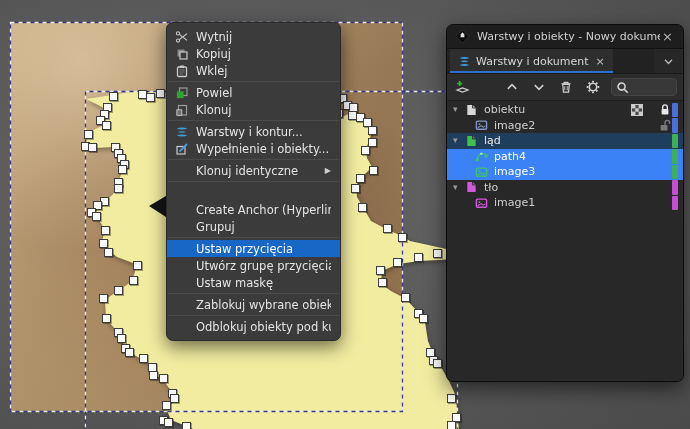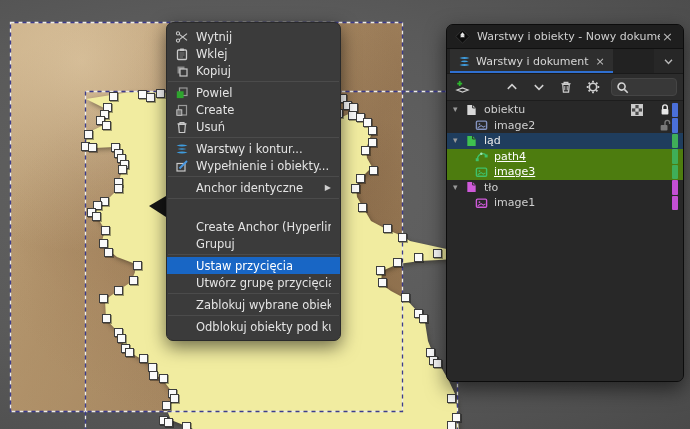--- a/index.html
+++ b/index.html
@@ -78,21 +78,21 @@
   .search-box{
     display:flex;align-items:center;height:18px;width:66px;background:#383838;
     border:1px solid #454545;border-radius:4px;padding:0 4px;box-sizing:border-box;
   }
   .tree{flex:1 1 auto;background:#282828;padding-top:1px;}
   .tree-row{
     height:15.5px;display:flex;align-items:center;position:relative;
     padding-left:6px;color:#cfcfcf;font-size:11px;
   }
   .tree-row.sel-layer{background:#1f3d5d;color:#eaeaea;}
-  .tree-row.sel-object{background:#4d7c0f;color:#ffffff;text-decoration:underline;}
+  .tree-row.sel-object{background:#3b82f6;color:#ffffff;}
   .tree-expander{width:12px;flex:0 0 12px;color:#9a9a9a;font-size:9px;line-height:9px;}
   .tree-indent{width:22px;flex:0 0 22px;}
   .tree-icon{width:16px;flex:0 0 16px;display:inline-flex;align-items:center;}
   .tree-label{margin-left:3px;flex:1 1 auto;white-space:nowrap;overflow:hidden;}
   .row-right{display:flex;align-items:center;justify-content:flex-end;gap:16px;width:66px;flex:0 0 66px;margin-right:12px;}
   .strip{position:absolute;right:5px;top:0.5px;bottom:0.5px;width:6px;border-radius:1px;}
 </style>
 </head>
 <body>
 
@@ -198,63 +198,54 @@
           <circle cx="3" cy="3.4" r="1.6" fill="none" stroke="#c9c9c9" stroke-width="1.1"></circle>
           <circle cx="3" cy="10.6" r="1.6" fill="none" stroke="#c9c9c9" stroke-width="1.1"></circle>
           <path d="M4.4,4.4 L12,10.4 M4.4,9.6 L12,3.6" stroke="#c9c9c9" stroke-width="1.2"></path>
         </svg>
       </span>
       <span class="mi-label">Wytnij</span>
     </div>
     <div class="menu-item">
       <span class="mi-icon">
         <svg width="14" height="14" viewBox="0 0 14 14">
+          <rect x="2.5" y="2.5" width="7" height="7" fill="#8a8a8a"></rect>
+          <rect x="5" y="5" width="7" height="7" fill="#3b3b3b" stroke="#c9c9c9" stroke-width="1.2"></rect>
+        </svg>
+      </span>
+      <span class="mi-label">Kopiuj</span>
+    </div>
+    <div class="menu-item">
+      <span class="mi-icon">
+        <svg width="14" height="14" viewBox="0 0 14 14">
           <rect x="2.5" y="3" width="9" height="9.5" rx="1" fill="none" stroke="#c9c9c9" stroke-width="1.3"></rect>
           <rect x="5" y="1.5" width="4" height="2.6" rx="0.5" fill="#c9c9c9"></rect>
           <path d="M4.5,6 H9.5 M4.5,8 H9.5 M4.5,10 H8" stroke="#8a8a8a" stroke-width="0.8"></path>
         </svg>
       </span>
       <span class="mi-label">Wklej</span>
     </div>
-    <div class="menu-item">
-      <span class="mi-icon">
-        <svg width="14" height="14" viewBox="0 0 14 14">
-          <rect x="2.5" y="2.5" width="7" height="7" fill="#8a8a8a"></rect>
-          <rect x="5" y="5" width="7" height="7" fill="#3b3b3b" stroke="#c9c9c9" stroke-width="1.2"></rect>
-        </svg>
-      </span>
-      <span class="mi-label">Kopiuj</span>
-    </div>
     <div class="menu-sep"></div>
     <div class="menu-item">
       <span class="mi-icon">
         <svg width="14" height="14" viewBox="0 0 14 14">
           <rect x="4.5" y="2" width="7.5" height="7.5" fill="none" stroke="#9a9a9a" stroke-width="1.2"></rect>
           <rect x="1.8" y="5.3" width="6.8" height="6.8" fill="#2ea52e"></rect>
         </svg>
       </span>
       <span class="mi-label">Powiel</span>
     </div>
     <div class="menu-item">
       <span class="mi-icon">
         <svg width="14" height="14" viewBox="0 0 14 14">
           <rect x="3.5" y="2.5" width="8" height="9.5" fill="none" stroke="#9a9a9a" stroke-width="1.2"></rect>
           <rect x="1.8" y="6.8" width="5" height="5.5" fill="#6f6f6f" stroke="#c9c9c9" stroke-width="0.9"></rect>
         </svg>
       </span>
-      <span class="mi-label">Create</span>
-    </div>
-    <div class="menu-item">
-      <span class="mi-icon">
-        <svg width="14" height="14" viewBox="0 0 14 14">
-          <path d="M2.5,3.8 H11.5 M5,3.8 V2.5 H9 V3.8" fill="none" stroke="#c9c9c9" stroke-width="1.2"></path>
-          <path d="M3.6,4.4 L4.3,12.5 H9.7 L10.4,4.4 Z" fill="none" stroke="#c9c9c9" stroke-width="1.2"></path>
-        </svg>
-      </span>
-      <span class="mi-label">Usuń</span>
+      <span class="mi-label">Klonuj</span>
     </div>
     <div class="menu-sep"></div>
     <div class="menu-item">
       <span class="mi-icon">
         <svg width="14" height="14" viewBox="0 0 14 14">
           <path d="M1.5,3.4 Q7,1.4 12.5,3.4 Q7,5.4 1.5,3.4 Z" fill="#3f9bdc"></path>
           <path d="M2.6,7 Q7,5.4 11.4,7 Q7,8.6 2.6,7 Z" fill="#3f9bdc"></path>
           <path d="M1.5,10.6 Q7,8.6 12.5,10.6 Q7,12.6 1.5,10.6 Z" fill="#3f9bdc"></path>
         </svg>
       </span>
@@ -265,21 +256,21 @@
         <svg width="14" height="14" viewBox="0 0 14 14">
           <rect x="2" y="4.5" width="8" height="7.5" fill="none" stroke="#c9c9c9" stroke-width="1.2"></rect>
           <path d="M4.5,9.5 L12,2" stroke="#4a97e0" stroke-width="2"></path>
         </svg>
       </span>
       <span class="mi-label">Wypełnienie i obiekty...</span>
     </div>
     <div class="menu-sep"></div>
     <div class="menu-item">
       <span class="mi-icon"></span>
-      <span class="mi-label">Anchor identyczne</span>
+      <span class="mi-label">Klonuj identyczne</span>
       <span class="mi-arrow">▶</span>
     </div>
     <div class="menu-sep"></div>
     <div class="menu-item">
       <span class="mi-icon"></span>
     </div>
     <div class="menu-item">
       <span class="mi-icon"></span>
       <span class="mi-label">Create Anchor (Hyperlink)</span>
     </div>
@@ -288,20 +279,24 @@
       <span class="mi-label">Grupuj</span>
     </div>
     <div class="menu-sep"></div>
     <div class="menu-item highlight">
       <span class="mi-icon"></span>
       <span class="mi-label">Ustaw przycięcia</span>
     </div>
     <div class="menu-item">
       <span class="mi-icon"></span>
       <span class="mi-label">Utwórz grupę przycięcia</span>
+    </div>
+    <div class="menu-item">
+      <span class="mi-icon"></span>
+      <span class="mi-label">Ustaw maskę</span>
     </div>
     <div class="menu-sep"></div>
     <div class="menu-item">
       <span class="mi-icon"></span>
       <span class="mi-label">Zablokuj wybrane obiekty</span>
     </div>
     <div class="menu-sep"></div>
     <div class="menu-item">
       <span class="mi-icon"></span>
       <span class="mi-label">Odblokuj obiekty pod kursorem</span>

